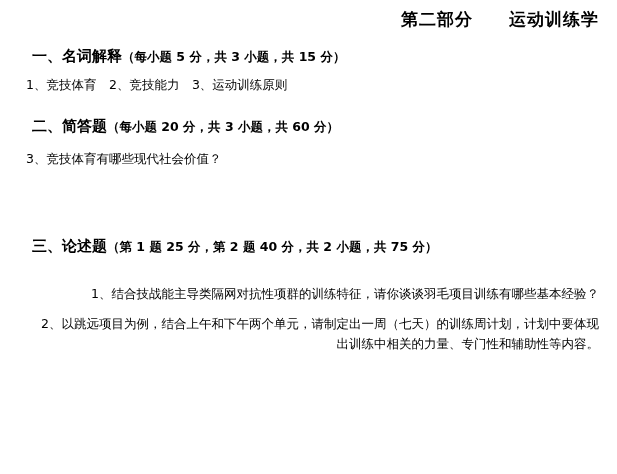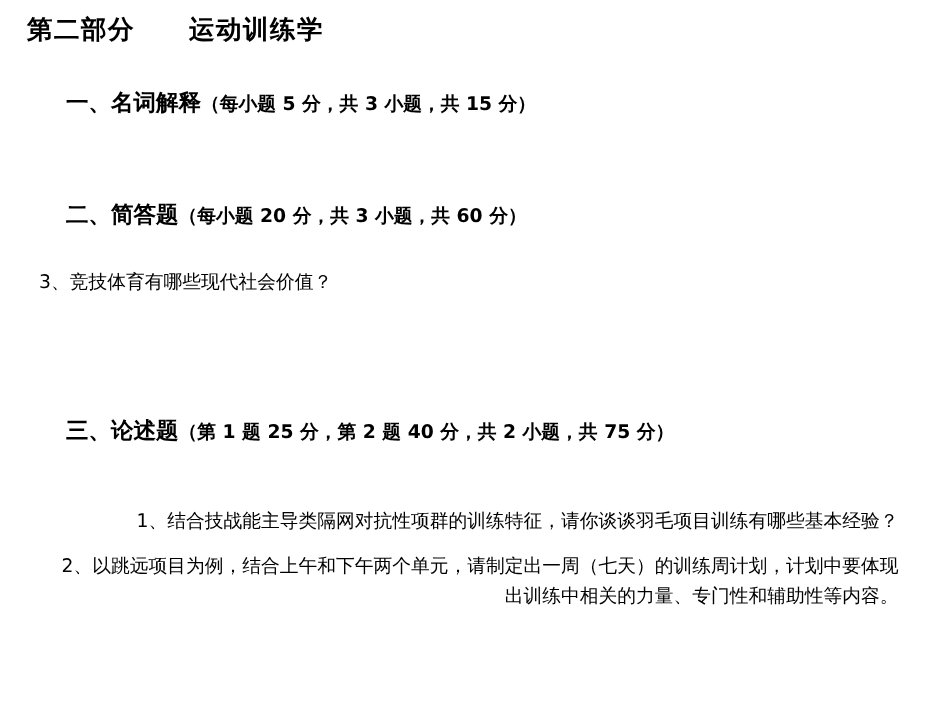--- a/index.html
+++ b/index.html
@@ -15,32 +15,32 @@
     overflow: hidden;
   }
   .page {
     position: relative;
     width: 617px;
     height: 474px;
     box-sizing: border-box;
     padding: 0 18px;
   }
   .doc-title {
-    text-align: left;
+    text-align: right;
     font-size: 17px;
     font-weight: bold;
     letter-spacing: 1px;
     margin-top: 8px;
     margin-bottom: 10px;
     white-space: pre;
   }
   .section-head {
     font-size: 15px;
     font-weight: bold;
-    margin: 12px;
+    margin: 0;
     padding-left: 14px;
   }
   .section-head .paren {
     font-size: 12.5px;
     font-weight: bold;
   }
   .q-line {
     font-size: 12.5px;
     line-height: 1.5;
     padding-left: 8px;
@@ -66,20 +66,21 @@
   <div class="doc-title">第二部分　　运动训练学</div>
 
   <div class="sp-6"></div>
 
   <div class="section-head">
     <span>一、名词解释</span><span class="paren">（每小题 5 分，共 3 小题，共 15 分）</span>
   </div>
 
   <div class="sp-10"></div>
 
+  <div class="q-line">1、竞技体育　2、竞技能力　3、运动训练原则</div>
 
   <div class="sp-22"></div>
 
   <div class="section-head">
     <span>二、简答题</span><span class="paren">（每小题 20 分，共 3 小题，共 60 分）</span>
   </div>
 
   <div class="sp-14"></div>
 
   <div class="q-line">3、竞技体育有哪些现代社会价值？</div>

